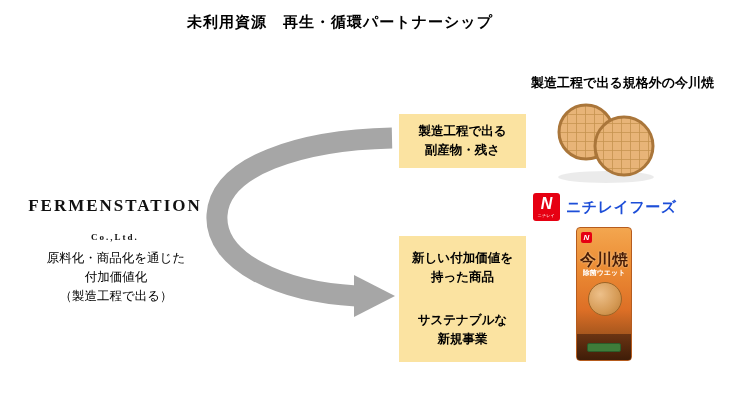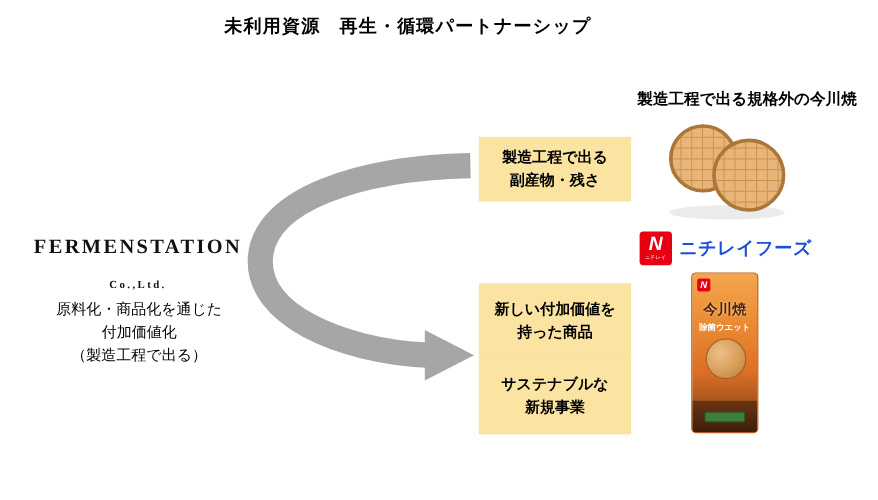--- a/index.html
+++ b/index.html
@@ -125,21 +125,21 @@
     position:absolute;top:4px;left:4px;
     width:11px;height:11px;
     background:var(--brand-red);
     border-radius:2px;
     color:#fff;font-size:8px;font-weight:bold;font-style:italic;
     display:flex;align-items:center;justify-content:center;
   }
   .pkg-name{
     position:absolute;top:22px;left:0;right:0;
     text-align:center;
-    font-size:12px;font-weight:bold;
+    font-size:16px;font-weight:bold;
     color:#4b1d05;
     text-shadow:0 0 2px rgba(255,240,200,.8);
   }
   .pkg-sub{
     position:absolute;top:40px;left:0;right:0;
     text-align:center;
     font-size:7px;font-weight:bold;
     color:#fff;
   }
   .pkg-photo{

